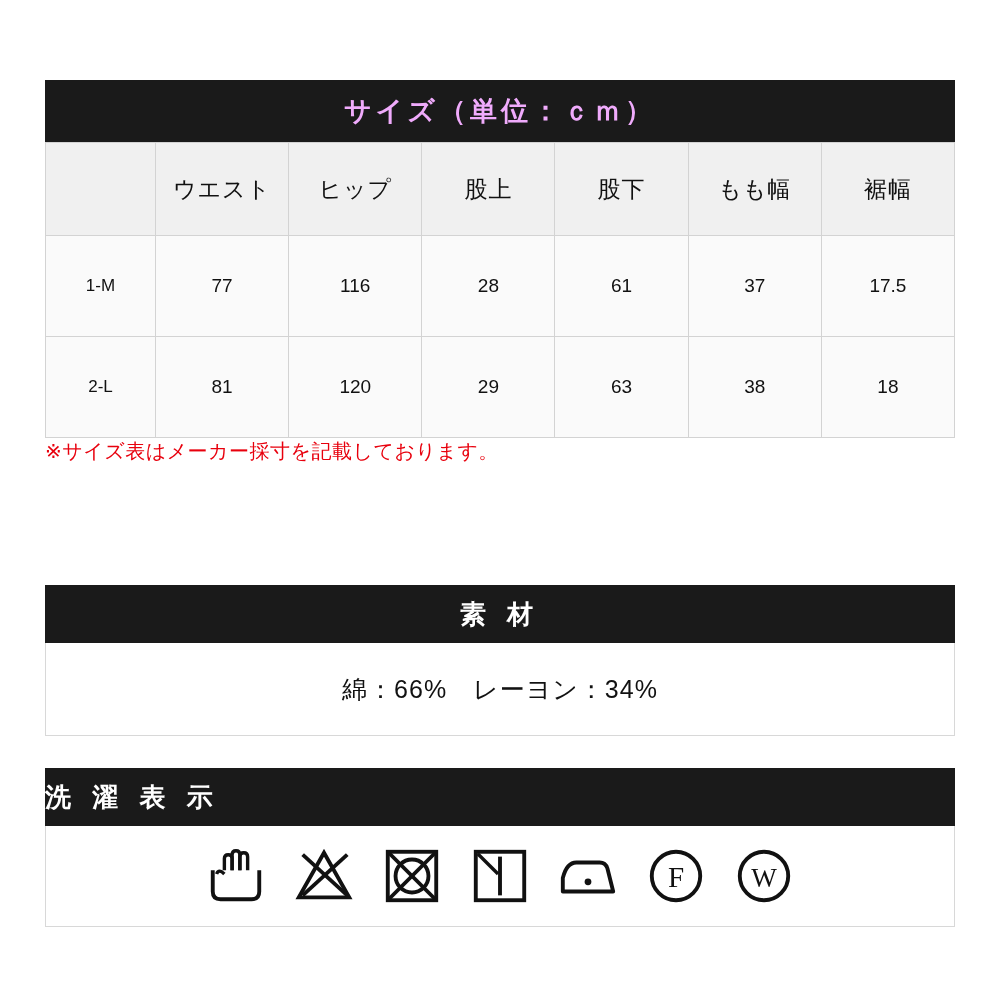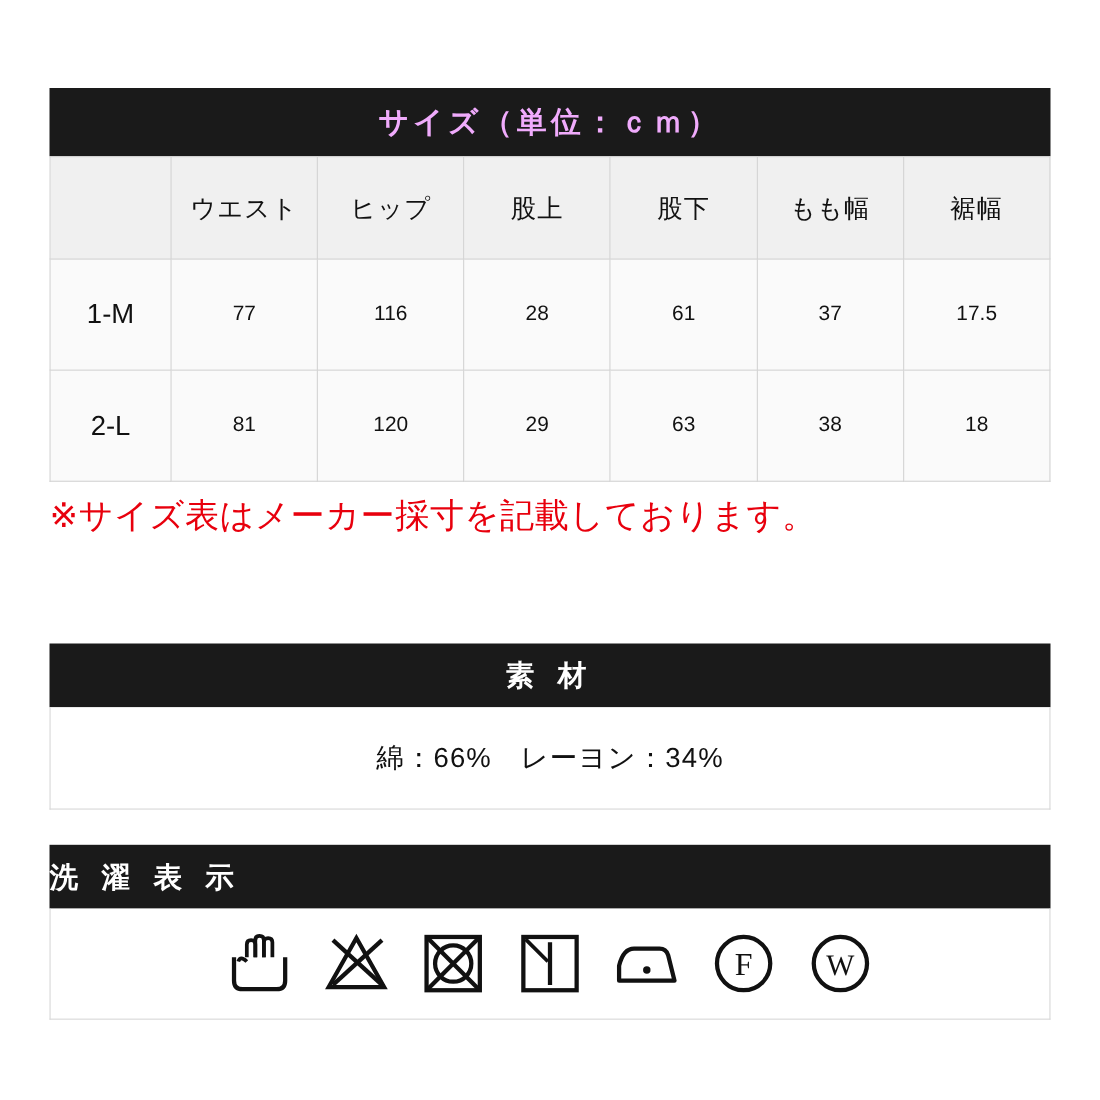--- a/index.html
+++ b/index.html
@@ -58,28 +58,27 @@
     height: 90px;
     font-size: 23px;
     letter-spacing: 1px;
   }
   table.size tbody td {
     background: #fafafa;
     height: 98px;
     font-size: 19px;
   }
   table.size tbody td.rowhead {
-    font-size: 25px;
+    font-size: 17px;
   }
   table.size col.c0 { width: 110px; }
 
   .note {
-    margin-top: 10px;
     color: #e8000d;
-    font-size: 31px;
+    font-size: 20px;
     letter-spacing: 0.5px;
   }
 
   
   .material-block {
     position: absolute;
     left: 45px;
     top: 585px;
     width: 910px;
   }

